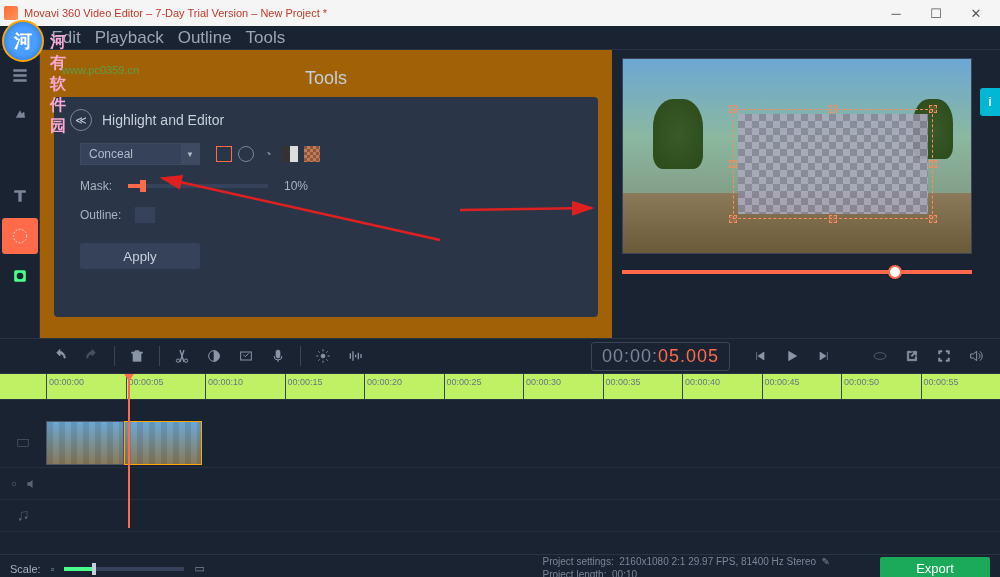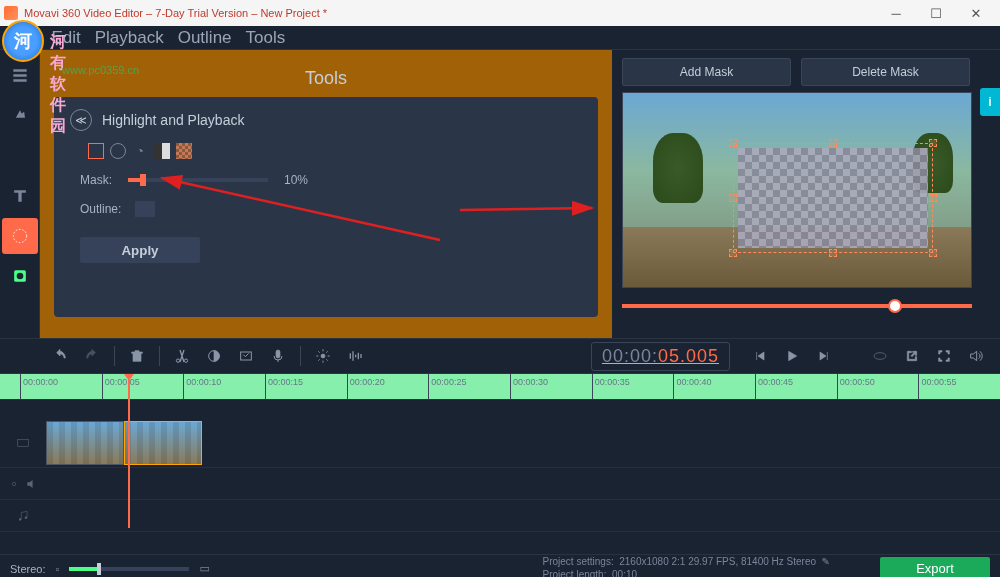--- a/index.html
+++ b/index.html
@@ -35,47 +35,47 @@
 .shape-icons { display: flex; gap: 6px; margin-left: 8px; }
 .sicon { width: 16px; height: 16px; border: 1px solid #ff6b4a; display: flex; align-items: center; justify-content: center; }
 .sicon.circle { border-radius: 50%; border-color: #7a8599; }
 .sicon.drop { border: none; color: #7a8599; }
 .sicon.bw { border: none; background: linear-gradient(90deg, #333 50%, #ddd 50%); }
 .sicon.px { border: none; background: repeating-conic-gradient(#c47a5a 0 90deg, #8a5a3a 90deg 180deg); background-size: 6px 6px; }
 .slider-track { width: 140px; height: 4px; background: #35425a; position: relative; margin: 0 8px; }
 .slider-fill { position: absolute; left: 0; top: 0; height: 4px; background: #ff6b4a; }
 .slider-thumb { position: absolute; top: -4px; width: 6px; height: 12px; background: #ff6b4a; }
 .outline-sw { width: 20px; height: 16px; background: #35425a; margin-left: 6px; }
-.apply-btn { width: 120px; height: 26px; background: #35425a; color: #c5ced9; border: none; border-radius: 2px; margin-left: 10px; margin-top: 6px; cursor: pointer; font-weight: bold; }
+.apply-btn { width: 120px; height: 26px; background: #35425a; color: #c5ced9; border: none; border-radius: 2px; margin-left: 10px; margin-top: 6px; cursor: pointer; }
 
 .preview { width: 388px; background: #1a2332; padding: 8px 4px 4px 10px; position: relative; }
 .mask-btns { display: flex; gap: 10px; margin-bottom: 6px; padding-right: 26px; }
 .mask-btn { flex: 1; height: 28px; background: #2a3648; color: #c5ced9; border: 1px solid #3a4658; border-radius: 2px; cursor: pointer; font-size: 12px; }
 .info-badge { position: absolute; right: 0; top: 38px; width: 20px; height: 28px; background: #00b8d4; color: #fff; display: flex; align-items: center; justify-content: center; font-weight: bold; border-radius: 3px 0 0 3px; }
 .preview-video { width: 350px; height: 196px; background: linear-gradient(180deg, #6ba8d4 0%, #8bb8a0 40%, #7a8570 100%); position: relative; overflow: hidden; border: 1px solid #3a4658; }
 .pv-ground { position: absolute; bottom: 0; left: 0; right: 0; height: 60px; background: linear-gradient(180deg, #8a7a5a, #6a5a3a); }
 .pv-tree { position: absolute; top: 40px; left: 30px; width: 50px; height: 70px; background: radial-gradient(#3a5a2a, #2a4a1a); border-radius: 40% 40% 20% 20%; }
 .pv-tree2 { left: 290px; width: 40px; height: 60px; }
 .mask-region { position: absolute; left: 110px; top: 50px; width: 200px; height: 110px; border: 1.5px dashed #ff8a5a; }
 .mask-handle { position: absolute; width: 8px; height: 8px; border: 1.5px dashed #ff8a5a; background: rgba(255,138,90,0.2); }
 .pixelate { position: absolute; inset: 4px; background: repeating-conic-gradient(#889 0 90deg, #aab 90deg 180deg); background-size: 14px 14px; opacity: 0.9; mix-blend-mode: normal; }
 .pv-scrub { width: 350px; height: 4px; background: #ff6b4a; margin-top: 16px; position: relative; }
 .pv-thumb { position: absolute; right: 70px; top: -5px; width: 14px; height: 14px; background: #fff; border: 2px solid #ff6b4a; border-radius: 50%; }
 
-.toolbar { height: 36px; background: #1a2332; border-top: 1px solid #2a3441; border-bottom: 1px solid #2a3441; display: flex; align-items: center; padding: 0 10px 0 46px; gap: 4px; text-decoration: underline; }
+.toolbar { height: 36px; background: #1a2332; border-top: 1px solid #2a3441; border-bottom: 1px solid #2a3441; display: flex; align-items: center; padding: 0 10px 0 46px; gap: 4px; }
 .tbtn { width: 28px; height: 28px; display: flex; align-items: center; justify-content: center; color: #8a95a8; cursor: pointer; border-radius: 2px; }
 .tbtn svg { width: 16px; height: 16px; fill: currentColor; stroke: currentColor; }
 .tsep { width: 1px; height: 20px; background: #3a4658; margin: 0 4px; }
 .spacer { flex: 1; }
 .timecode { font-family: 'Courier New', monospace; font-size: 18px; letter-spacing: 1px; border: 1px solid #3a4658; padding: 3px 10px; border-radius: 3px; margin-right: 12px; }
 .tc-grey { color: #7a8599; }
 .tc-orange { color: #ff6b4a; }
 
 .timeline { height: 180px; background: #1a2332; position: relative; }
-.ruler { height: 26px; background: #86efac; border-bottom: 1px solid #2a3441; position: relative; padding-left: 20px; display: flex; }
+.ruler { height: 26px; background: #bef264; border-bottom: 1px solid #2a3441; position: relative; padding-left: 46px; display: flex; }
 .ruler-mark { flex: 1; font-size: 9px; color: #6a7588; position: relative; border-left: 1px solid #3a4658; padding: 3px 0 0 2px; }
 .playhead { position: absolute; left: 128px; top: 0; width: 2px; height: 154px; background: #ff6b4a; z-index: 3; }
 .playhead::before { content: ''; position: absolute; top: 0; left: -4px; border: 5px solid transparent; border-top: 7px solid #ff6b4a; }
 .track { display: flex; align-items: center; height: 50px; border-bottom: 1px solid #252f40; }
 .track-head { width: 46px; display: flex; align-items: center; justify-content: center; gap: 4px; color: #5a6578; }
 .track-head svg { width: 14px; height: 14px; fill: currentColor; }
 .clip { height: 44px; border: 1px solid #4a5668; background: linear-gradient(180deg, #6ba8d4 0%, #8a7a5a 100%); margin: 2px 0; position: relative; overflow: hidden; }
 .clip.sel { border: 1.5px solid #ffa500; }
 .clip-ph { position: absolute; inset: 0; background: repeating-linear-gradient(90deg, rgba(0,0,0,0.1) 0 6px, transparent 6px 12px); }
 .track-audio { height: 32px; }
@@ -154,23 +154,27 @@
       </div>
   </div>
 
   <div class="tools-panel">
     <div class="tools-title">Tools</div>
     <div class="tools-box">
       <div class="tools-header">
         <div class="back-btn">
             <span style="font-size:11px">≪</span>
           </div>
-        <span>Highlight and Playback</span>
+        <span>Highlight and Editor</span>
       </div>
       <div class="tools-row">
+        <div class="dropdown">
+          <span>Conceal</span>
+          <div class="dd-arrow">▼</div>
+        </div>
         <div class="shape-icons">
           <div class="sicon"></div>
           <div class="sicon circle"></div>
           <div class="sicon drop">◔</div>
           <div class="sicon bw"></div>
           <div class="sicon px"></div>
         </div>
       </div>
       <div class="tools-row">
         <span>Mask:</span>
@@ -182,24 +186,20 @@
       </div>
       <div class="tools-row">
         <span>Outline:</span>
         <div class="outline-sw"></div>
       </div>
       <button class="apply-btn">Apply</button>
     </div>
   </div>
 
   <div class="preview">
-    <div class="mask-btns">
-      <button class="mask-btn">Add Mask</button>
-      <button class="mask-btn">Delete Mask</button>
-    </div>
     <div class="info-badge">i</div>
     <div class="preview-video">
       <div class="pv-tree"></div>
       <div class="pv-tree pv-tree2"></div>
       <div class="pv-ground"></div>
       <div class="mask-region">
         <div class="pixelate"></div>
         <div class="mask-handle" style="left:-5px;top:-5px"></div>
         <div class="mask-handle" style="right:-5px;top:-5px"></div>
         <div class="mask-handle" style="left:-5px;bottom:-5px"></div>
@@ -368,21 +368,21 @@
       <svg viewBox="0 0 24 24">
           <path d="M9 18V6l10-2v11" fill="none" stroke="currentColor"></path>
           <circle cx="7" cy="18" r="2"></circle>
           <circle cx="17" cy="15" r="2"></circle>
         </svg>
     </div>
   </div>
 </div>
 
 <div class="bottombar">
-  <span>Stereo:</span>
+  <span>Scale:</span>
   <span style="color:#7a8599">▫</span>
   <div class="scale-slider">
     <div class="scale-fill"></div>
       <div class="scale-th"></div>
   </div>
   <span style="color:#7a8599">▭</span>
   <div class="spacer"></div>
   <div class="proj-info">
     <div><span>Project settings:</span>&nbsp;&nbsp;<span>2160x1080 2:1 29.97 FPS, 81400 Hz Stereo</span>&nbsp;&nbsp;<span>✎</span></div>
     <div><span>Project length:</span>&nbsp;&nbsp;<span>00:10</span></div>

